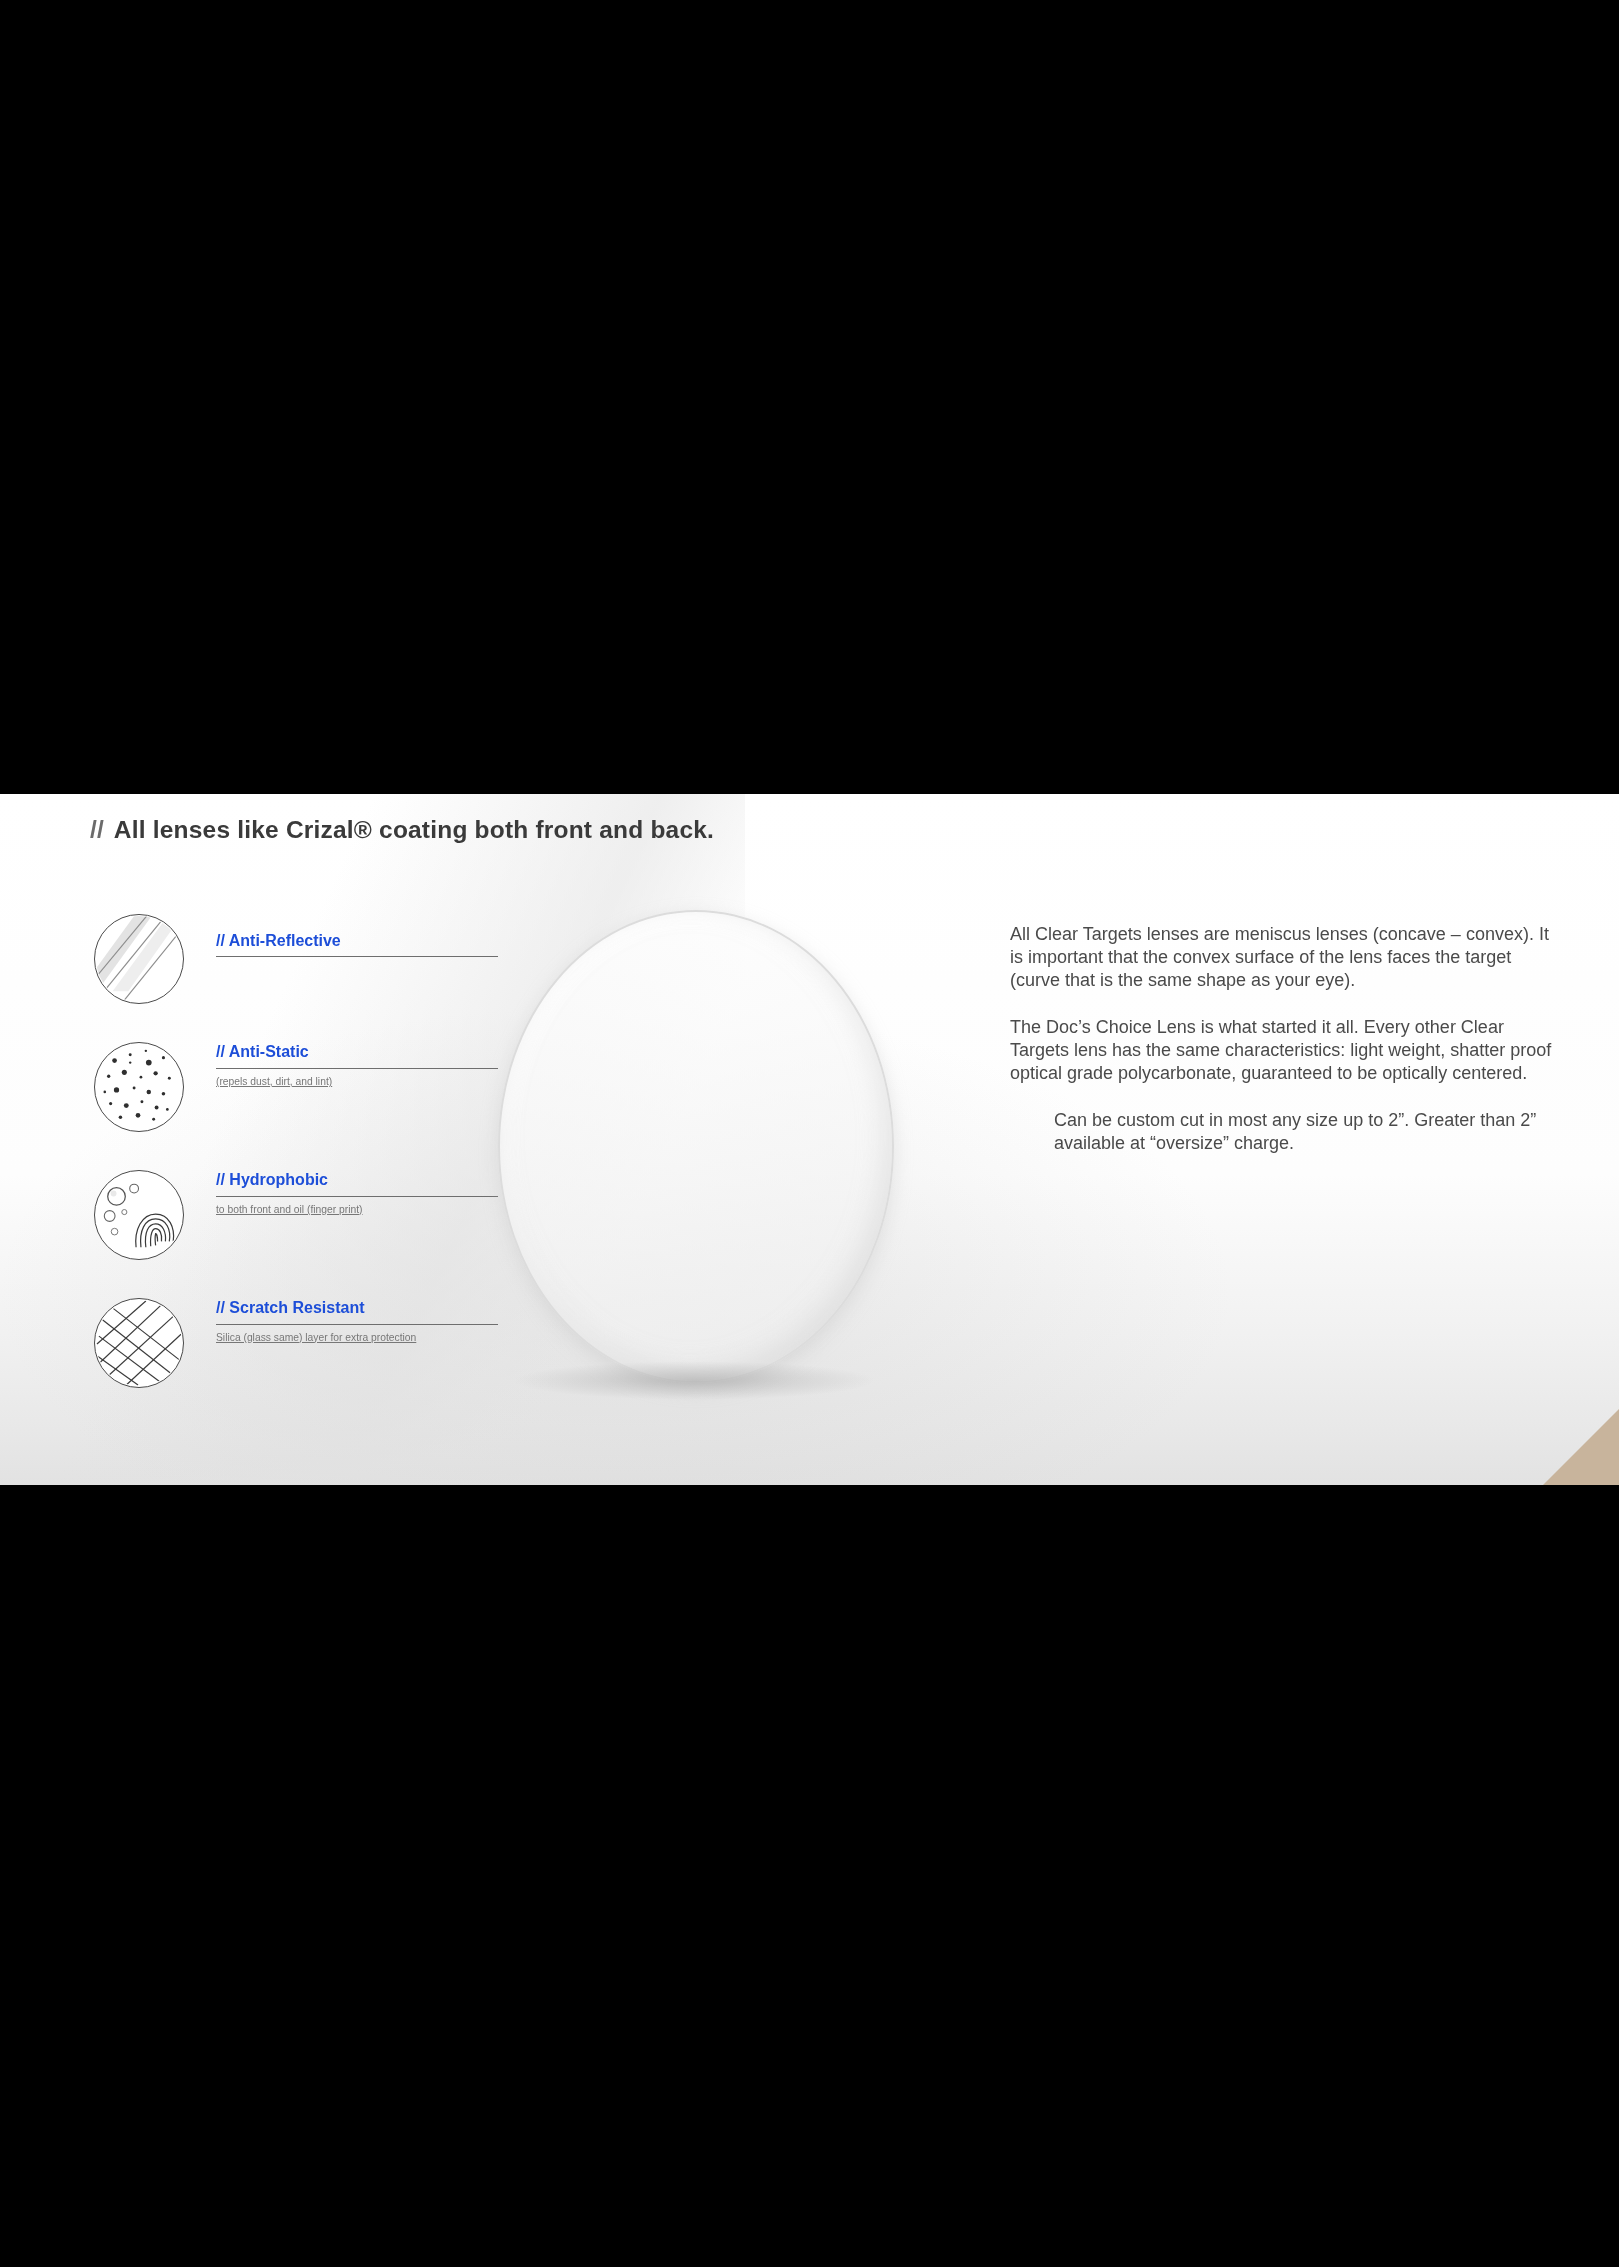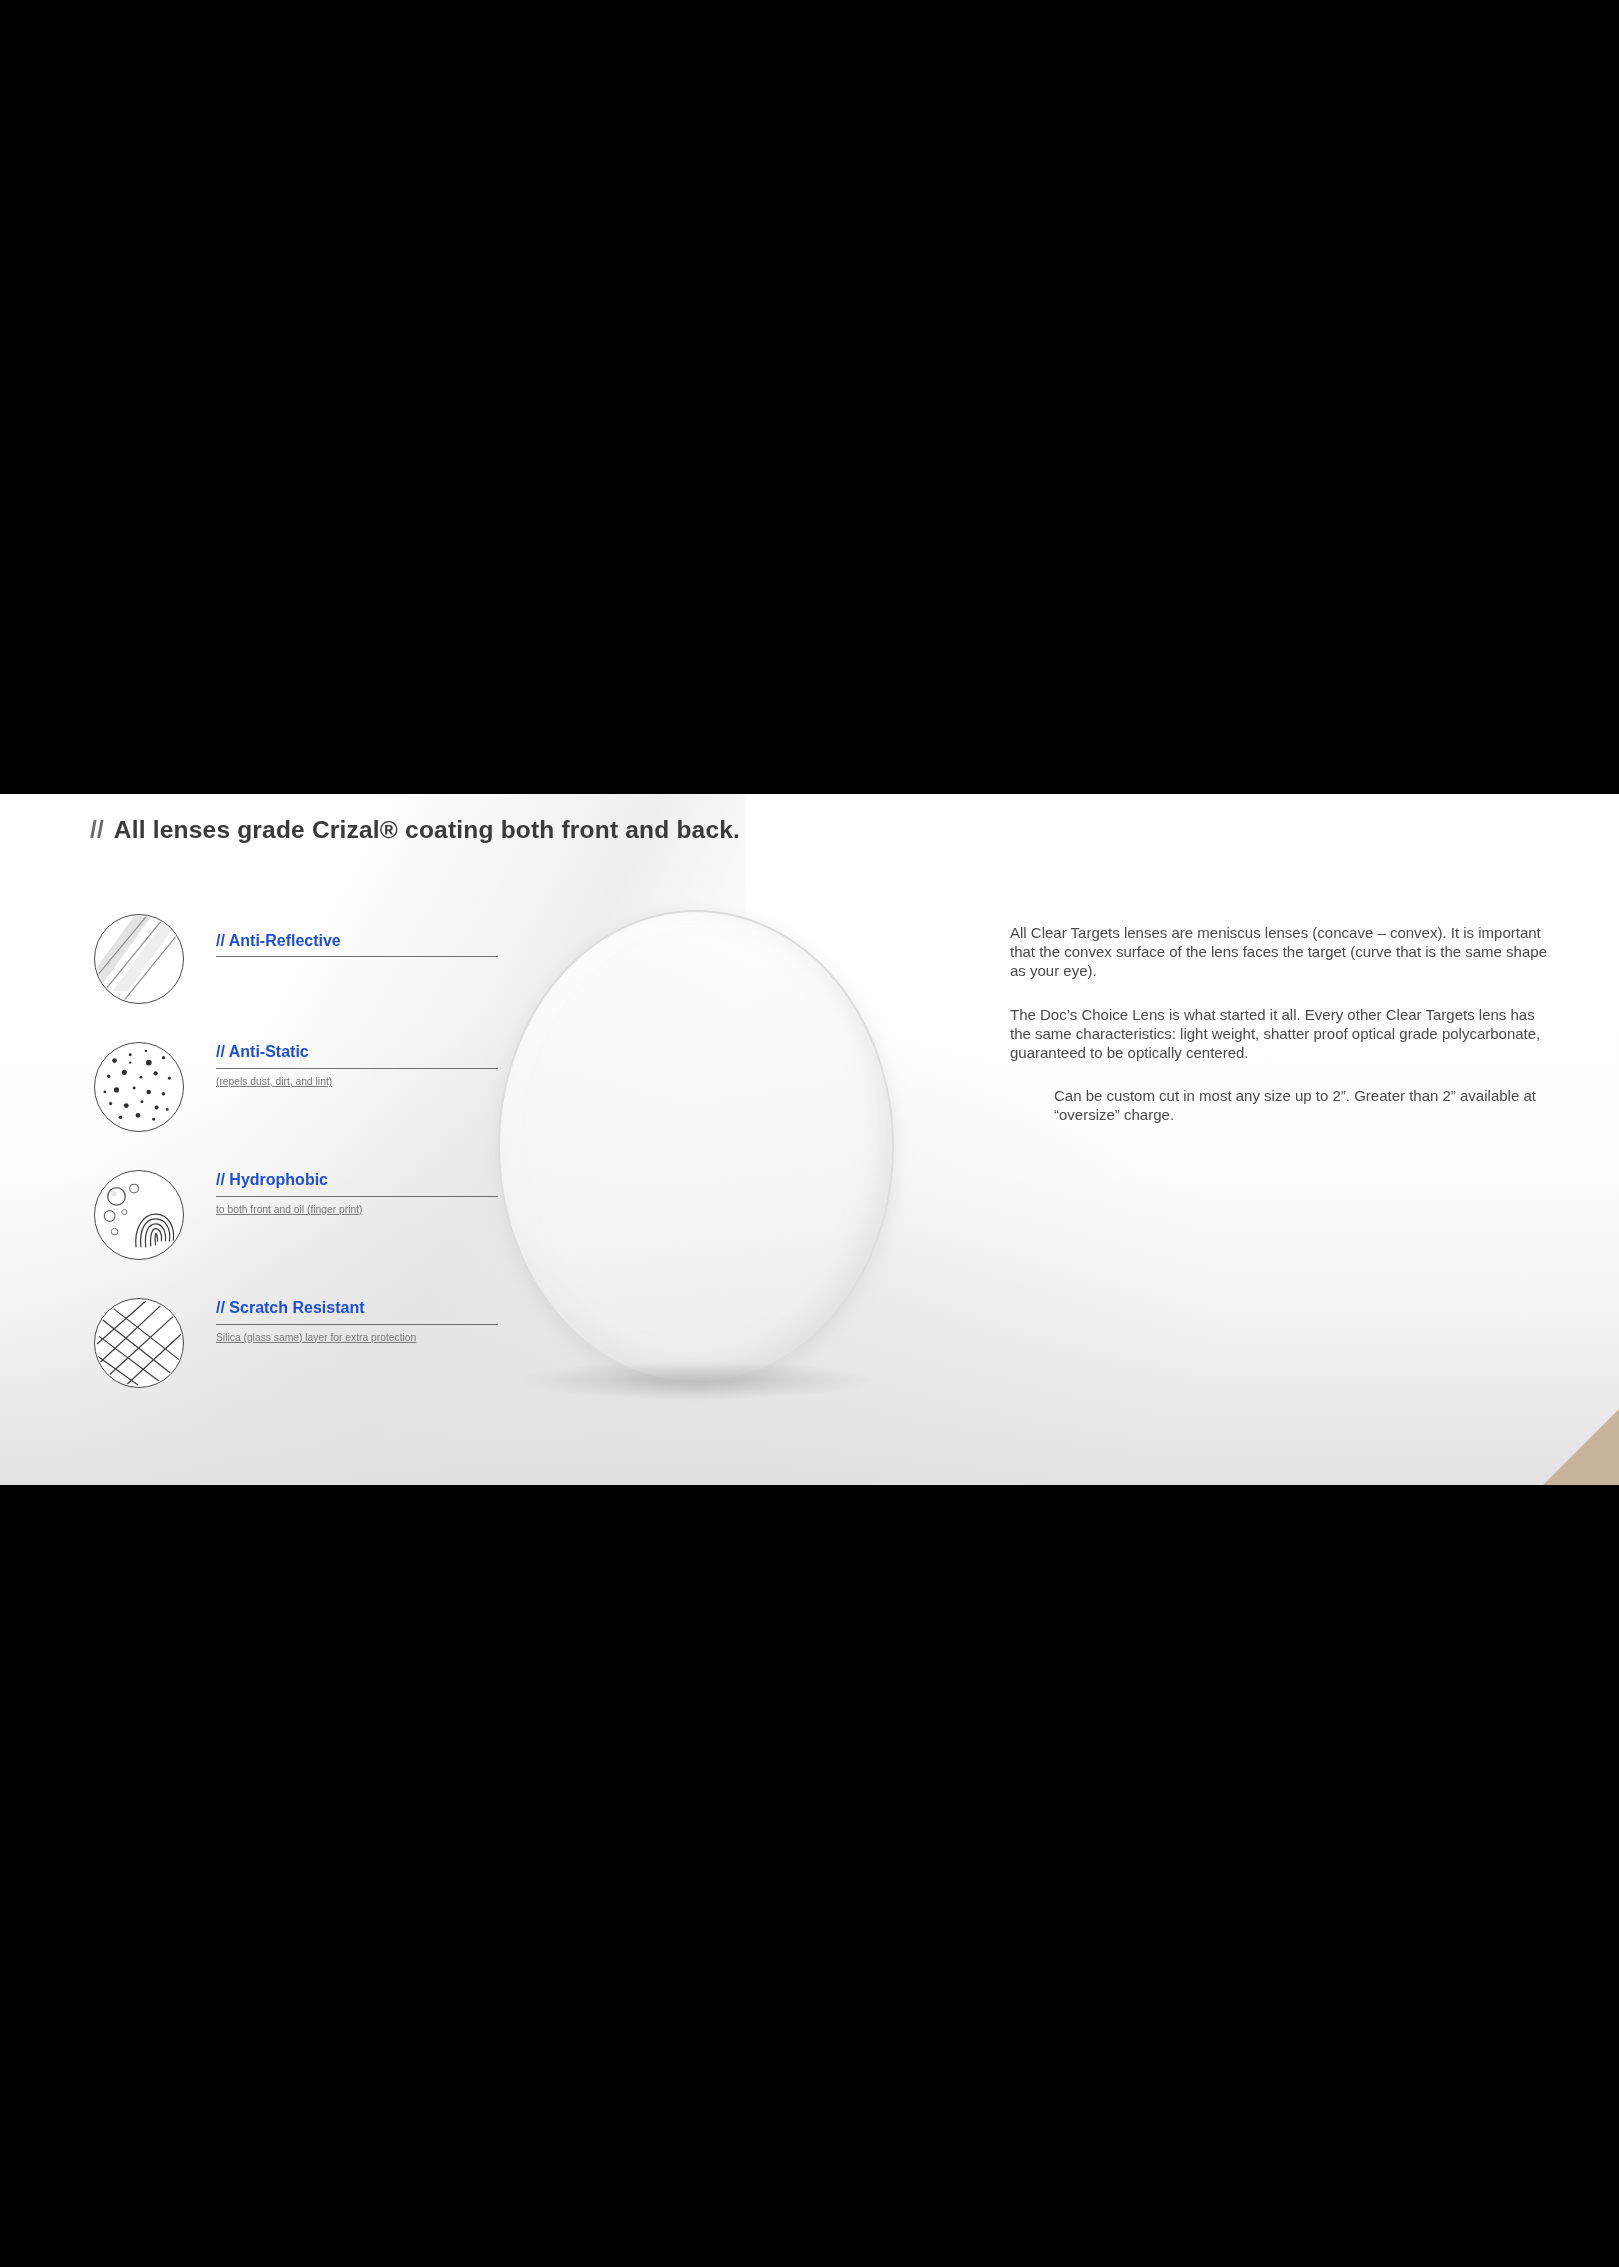--- a/index.html
+++ b/index.html
@@ -142,34 +142,34 @@
     background: radial-gradient(ellipse at center, rgba(150,150,150,0.45), rgba(150,150,150,0) 70%);
   }
 
   
   #right-col {
     position: absolute;
     left: 1010px;
     top: 923px;
     width: 549px;
     color: #4a4a4a;
-    font-size: 15px;
+    font-size: 18px;
     line-height: 1.27;
   }
   #right-col p { margin: 0 0 24.5px 0; }
   #right-col p:last-child { margin-bottom: 0; margin-left: 44px; }
 </style>
 </head>
 <body>
 
 <div id="content-band">
   <div id="band-bg"></div>
 
   <div id="heading">
-    <span class="slashes">//</span><span>All lenses grade Crizal® coating both front and back.</span>
+    <span class="slashes">//</span><span>All lenses like Crizal® coating both front and back.</span>
   </div>
 
   <div id="features">
 
     <div class="feature-row no-sub">
       <div class="feature-icon">
         <svg width="88" height="88" viewBox="0 0 90 90">
           <defs>
             <clipPath id="clipAR">
                 <circle cx="45" cy="45" r="44"></circle>

